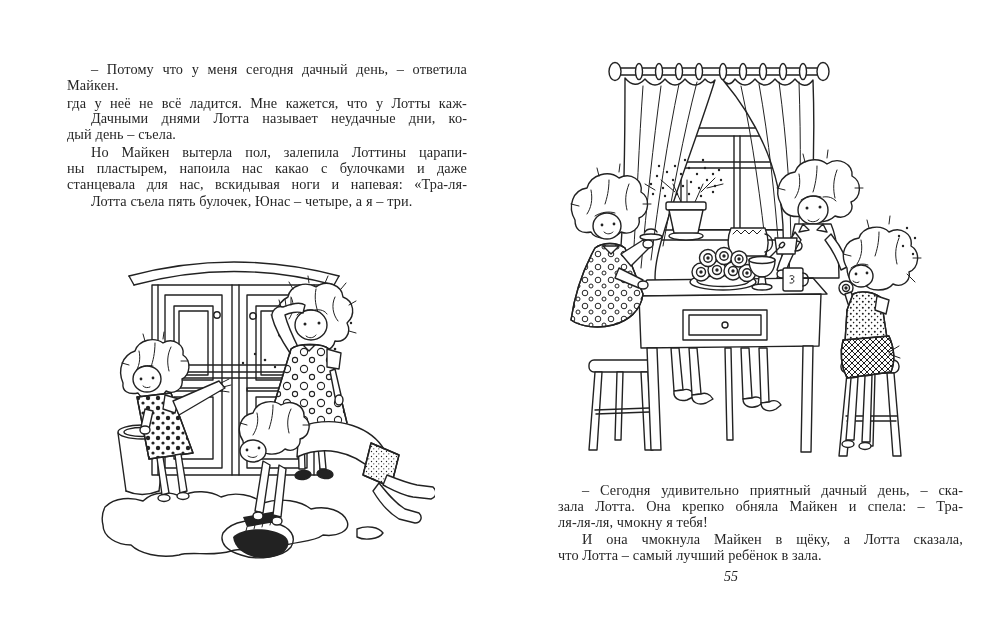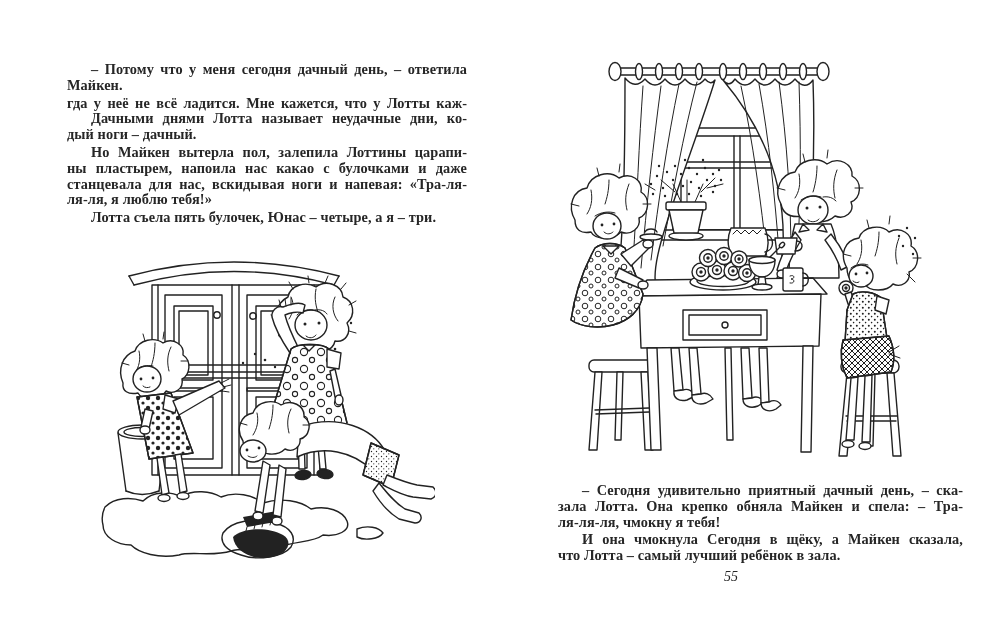--- a/index.html
+++ b/index.html
@@ -9,21 +9,20 @@
     font-family:"Liberation Serif","DejaVu Serif",serif;
   }
   .textblock{position:absolute;color:var(--ink,#262626);}
   #left-text{left:67px;top:62px;width:400px;}
   #right-text{left:558px;top:483px;width:405px;}
   .para{margin:0;}
   .para + .para{margin-top:2px;}
   .line{
     font-size:14.3px;line-height:15.8px;
     letter-spacing:0.1px;
-    font-weight:bold;
   }
   .line.just{text-align:justify;text-align-last:justify;}
   .line.indent{text-indent:24px;}
   figure{position:absolute;margin:0;padding:0;}
   #fig-left{left:95px;top:245px;width:340px;height:330px;}
   #fig-right{left:555px;top:42px;width:430px;height:420px;}
   #folio{
     position:absolute;left:702px;top:569px;width:58px;text-align:center;
     font-style:italic;font-size:14px;color:var(--ink,#262626);
   }
@@ -33,27 +32,26 @@
 <body style="--page-bg: #ffffff; --ink: #262626;">
 
 <div class="textblock" id="left-text">
     <div class="para">
       <div class="line just indent">– Потому что у меня сегодня дачный день, – ответила</div>
       <div class="line">Майкен.</div>
     </div>
     <div class="para">
       <div class="line just">гда у неё не всё ладится. Мне кажется, что у Лотты каж-</div>
       <div class="line just indent">Дачными днями Лотта называет неудачные дни, ко-</div>
-      <div class="line">дый ноги – дачный.</div>
+      <div class="line">дый день – съела.</div>
     </div>
     <div class="para">
       <div class="line just indent">Но Майкен вытерла пол, залепила Лоттины царапи-</div>
       <div class="line just">ны пластырем, напоила нас какао с булочками и даже</div>
       <div class="line just">станцевала для нас, вскидывая ноги и напевая: «Тра-ля-</div>
-      <div class="line">ля-ля, я люблю тебя!»</div>
     </div>
     <div class="para">
       <div class="line indent">Лотта съела пять булочек, Юнас – четыре, а я – три.</div>
     </div>
   </div>
 
 <figure id="fig-left" aria-label="Трое детей моют пол перед шкафом: малыш у ведра, девочка вытирает лоб, мальчик оттирает тёмное пятно щёткой">
 <svg viewBox="0 0 340 330" xmlns="http://www.w3.org/2000/svg">
   <defs>
     <pattern id="ringL" width="17" height="17" patternUnits="userSpaceOnUse">
@@ -466,18 +464,18 @@
 </svg>
 </figure>
 
 <div class="textblock" id="right-text">
     <div class="para">
       <div class="line just indent">– Сегодня удивительно приятный дачный день, – ска-</div>
       <div class="line just">зала Лотта. Она крепко обняла Майкен и спела: – Тра-</div>
       <div class="line">ля-ля-ля, чмокну я тебя!</div>
     </div>
     <div class="para">
-      <div class="line just indent">И она чмокнула Сегодня в щёку, а Майкен сказала,</div>
+      <div class="line just indent">И она чмокнула Майкен в щёку, а Лотта сказала,</div>
       <div class="line">что Лотта – самый лучший ребёнок в зала.</div>
     </div>
   </div>
 
 <div id="folio">55</div>
 
 </body></html>

